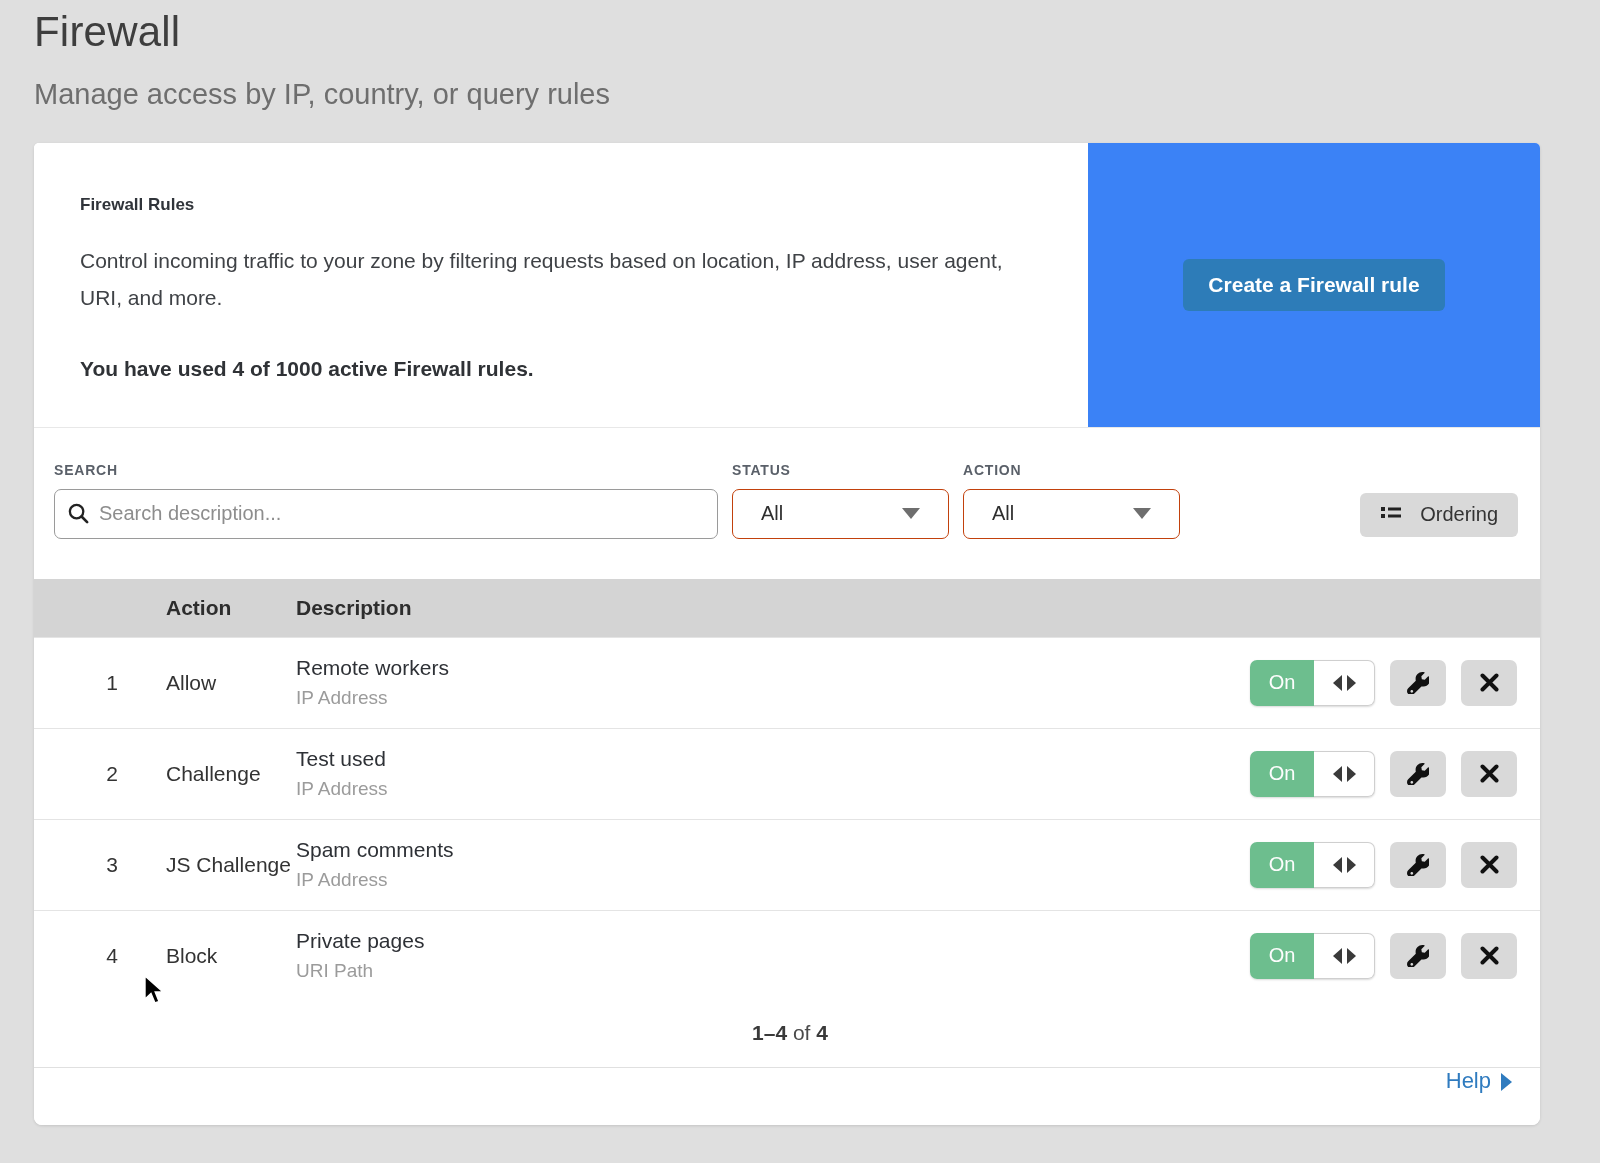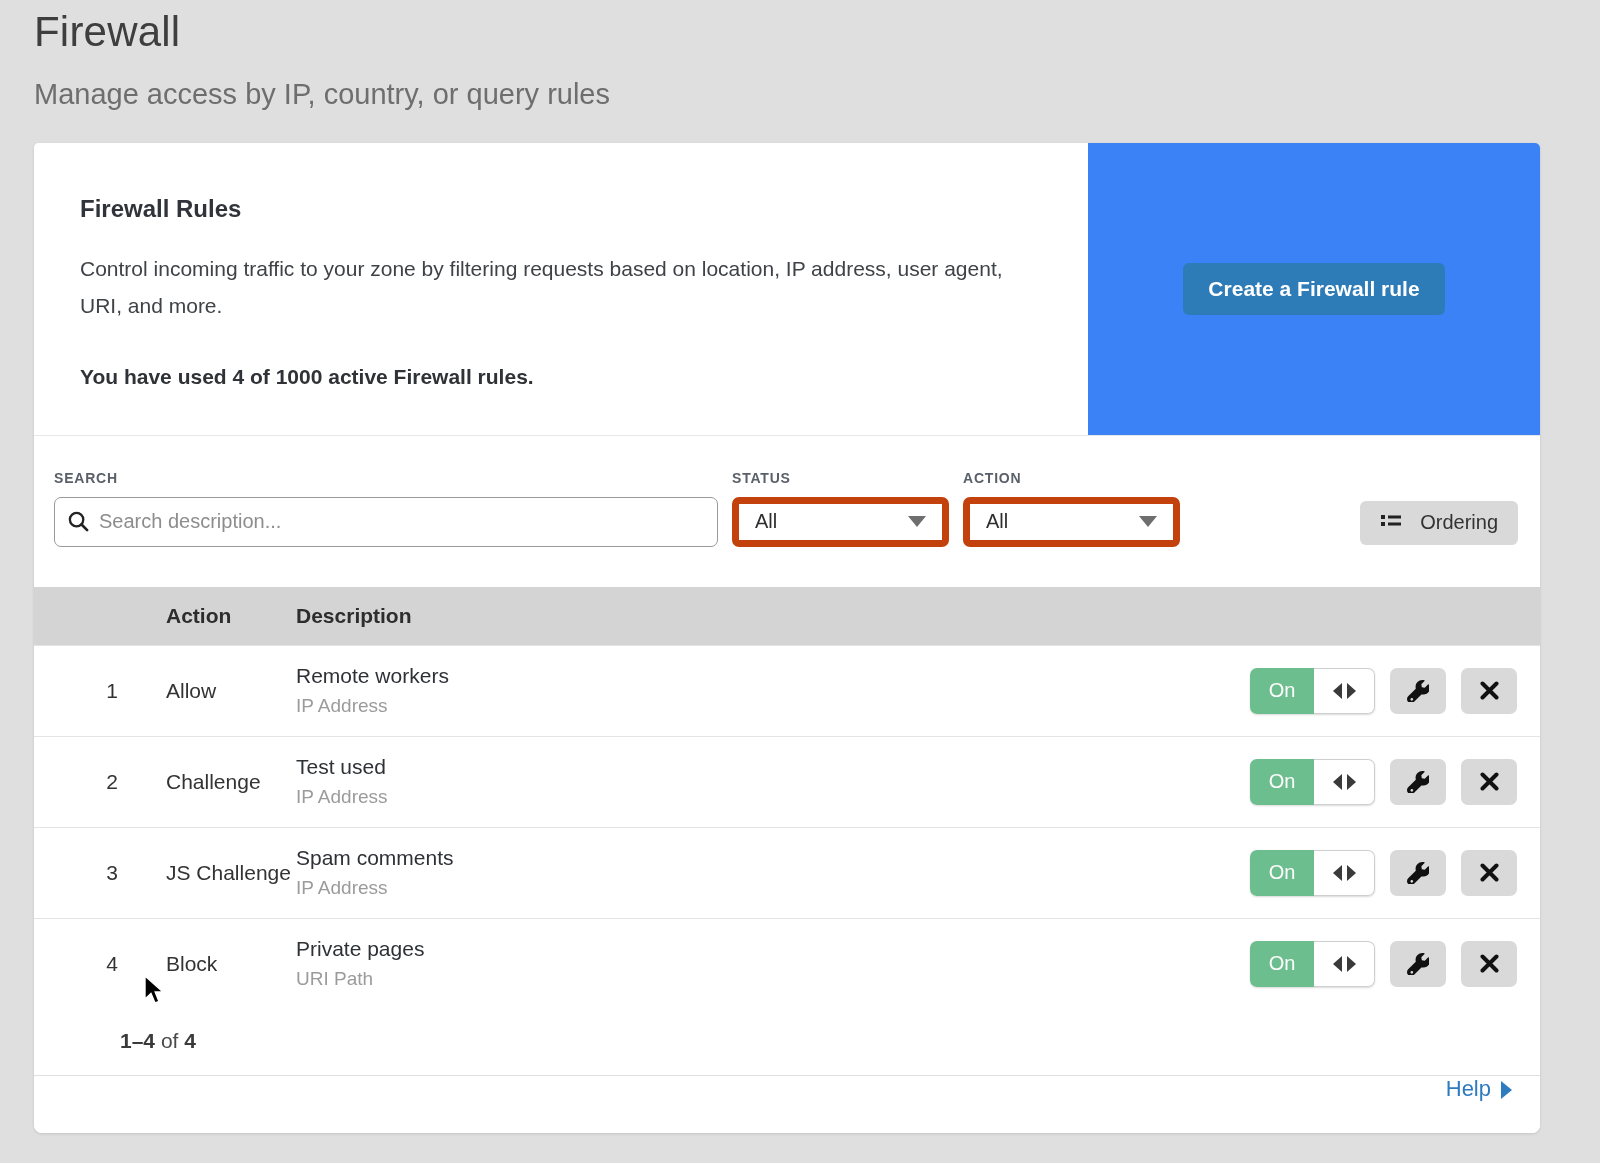--- a/index.html
+++ b/index.html
@@ -20,21 +20,21 @@
     width: 1506px;
     background: #ffffff;
     border-radius: 5px 5px 8px 8px;
     box-shadow: 0 1px 3px rgba(0,0,0,0.12);
     overflow: hidden;
   }
 
   
   .intro { display: flex; border-bottom: 1px solid #e8e8e8; }
   .intro-left { flex: 1; padding: 52px 46px 46px 46px; background: #fff; }
-  .intro-heading { font-size: 24px; font-weight: 700; color: #30343a; }
+  .intro-heading { font-size: 17px; font-weight: 700; color: #30343a; }
   .intro-desc { font-size: 21px; color: #3f4246; line-height: 1.75; margin-top: 28px; max-width: 950px; }
   .intro-usage { font-size: 21px; font-weight: 700; color: #2f3236; margin-top: 40px; }
   .intro-right {
     width: 452px; background: #3b82f6;
     display: flex; align-items: center; justify-content: center;
   }
   .create-btn {
     background: #2d7cb8; color: #ffffff;
     border: none; border-radius: 6px;
     font-family: inherit;
@@ -54,23 +54,23 @@
     width: 100%; height: 50px;
     border: 1px solid #9a9a9a; border-radius: 7px;
     padding: 0 14px 0 44px;
     font-family: inherit; font-size: 20px; color: #333;
     outline: none; background: #fff;
   }
   .search-input::placeholder { color: #8d8d8d; }
   .search-icon { position: absolute; left: 13px; top: 13px; width: 23px; height: 23px; }
   .select-box {
     width: 217px; height: 50px;
-    border: 7px solid #c2410c; border-radius: 7px;
+    border: 1px solid #c2410c; border-radius: 7px;
     display: flex; align-items: center;
-    padding: 0 16px; font-size: 20px; color: #2e2e2e;
+    padding: 0 28px; font-size: 20px; color: #2e2e2e;
     background: #fff; cursor: pointer;
   }
   .select-value { flex: 1; }
   .caret-down {
     width: 0; height: 0;
     border-left: 9px solid transparent;
     border-right: 9px solid transparent;
     border-top: 11px solid #6e6e6e;
   }
   .filters-spacer { flex: 1; }
@@ -119,21 +119,21 @@
   .tri-l { width: 0; height: 0; border-top: 8px solid transparent; border-bottom: 8px solid transparent; border-right: 9px solid #3a3a3a; }
   .tri-r { width: 0; height: 0; border-top: 8px solid transparent; border-bottom: 8px solid transparent; border-left: 9px solid #3a3a3a; }
 
   .icon-btn {
     width: 56px; height: 46px; background: #d9d9d9;
     border: none; border-radius: 7px; cursor: pointer;
     display: flex; align-items: center; justify-content: center;
   }
 
   
-  .pagination { padding: 20px 20px 22px 86px; font-size: 21px; color: #4a4a4a; background: #fff; }
+  .pagination { padding: 20px 20px 22px 26px; font-size: 21px; color: #4a4a4a; background: #fff; text-align: center; }
   .pagination .bold { font-weight: 700; color: #3a3a3a; }
   .card-footer {
     border-top: 1px solid #e0e0e0; height: 58px;
     display: flex; align-items: flex-start; justify-content: flex-end;
     padding-right: 28px; background: #fff;
   }
   .help-link { display: flex; align-items: center; gap: 10px; color: #2f7bbf; font-size: 22px; text-decoration: none; cursor: pointer; }
   .help-tri { width: 0; height: 0; border-top: 9px solid transparent; border-bottom: 9px solid transparent; border-left: 11px solid #2f7bbf; margin-top: 2px; }
 
   .cursor { position: absolute; left: 143px; top: 975px; pointer-events: none; z-index: 10; }

